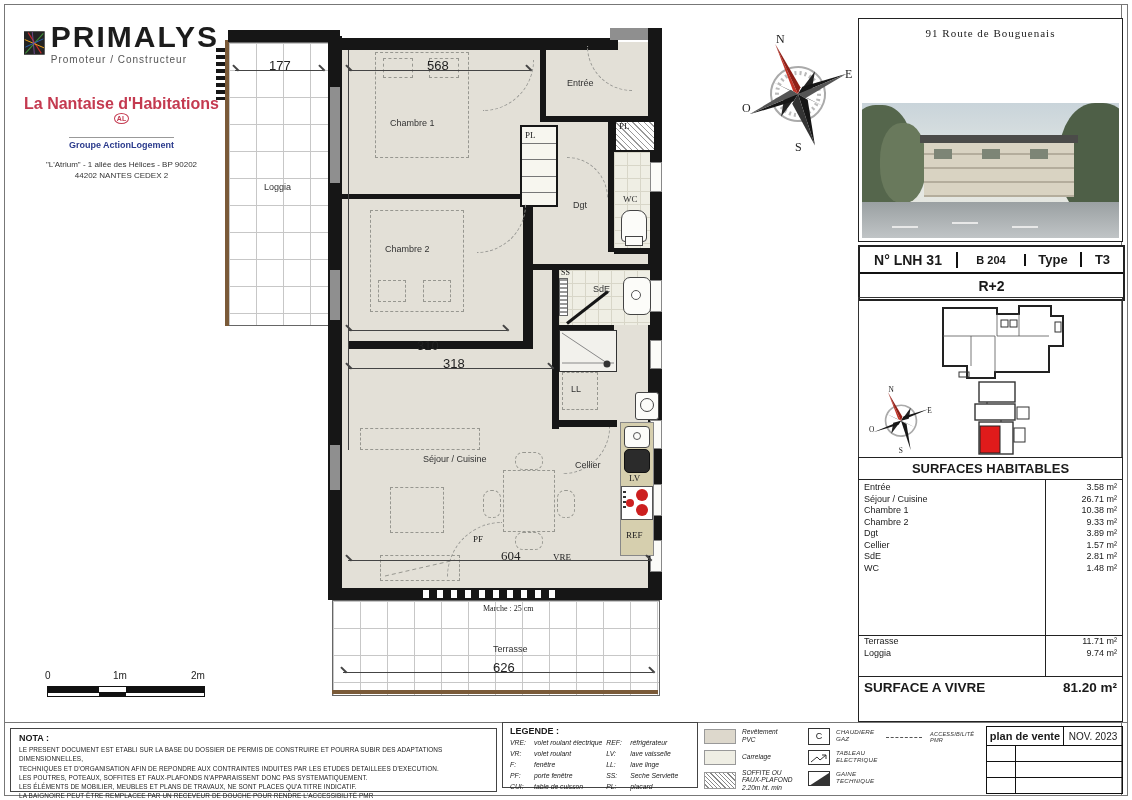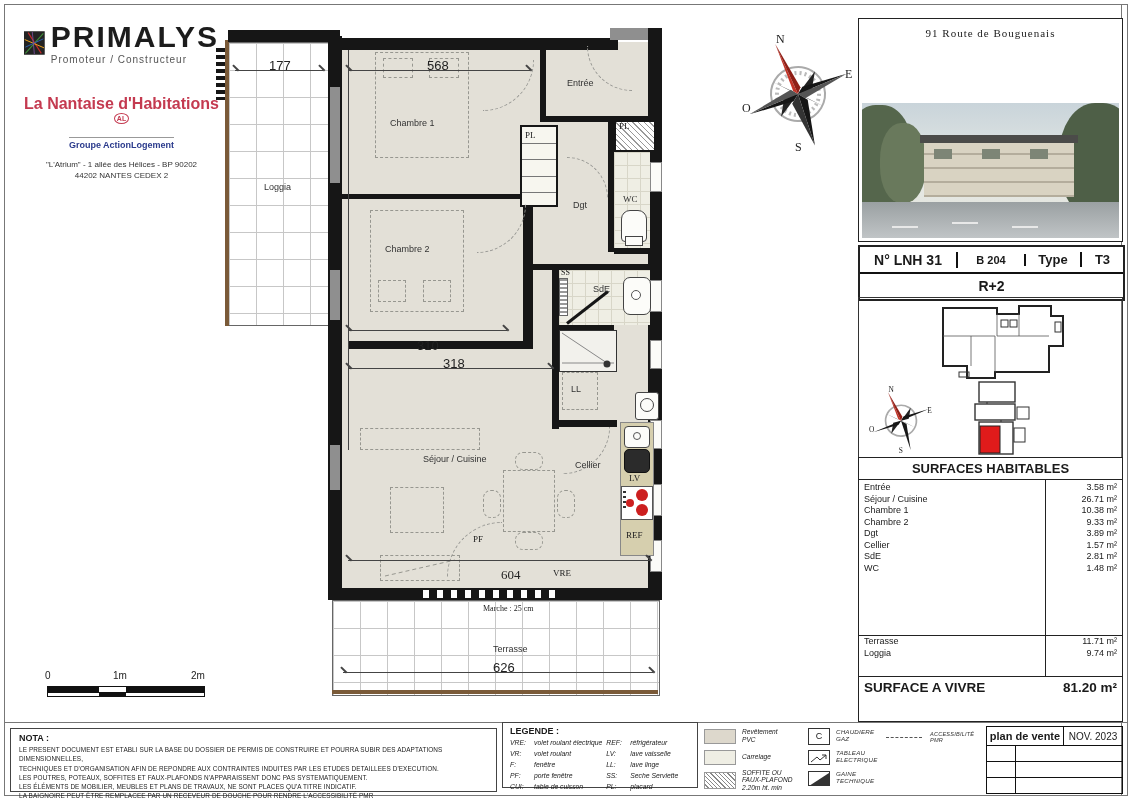--- a/index.html
+++ b/index.html
@@ -239,23 +239,23 @@
     </div>
     <div class="roomlabel" style="left:208px;top:432px;">Séjour / Cuisine</div>
 
     <div class="dim-h" style="left:133px;top:48px;width:182px;"></div>
     <div class="dimlabel" style="left:212px;top:36px;">568</div>
     <div class="dim-h" style="left:133px;top:308px;width:159px;"></div>
     <div class="dimlabel" style="left:202px;top:296px;margin-top:20px;">310</div>
     <div class="dim-h" style="left:133px;top:346px;width:204px;"></div>
     <div class="dimlabel" style="left:228px;top:334px;">318</div>
     <div class="dim-h" style="left:133px;top:538px;width:302px;"></div>
-    <div class="dimlabel" style="left:286px;top:545px;font-family:'Liberation Serif',serif;">604</div>
+    <div class="dimlabel" style="left:286px;top:526px;font-family:'Liberation Serif',serif;">604</div>
     <div class="fixlabel" style="left:258px;top:512px;">PF</div>
-    <div class="fixlabel" style="left:338px;top:546px;">VRE</div>
+    <div class="fixlabel" style="left:338px;top:530px;">VRE</div>
     <div class="dim-v" style="left:133px;top:28px;height:400px;"></div>
 
     <div class="tile" style="left:117px;top:578px;width:326px;height:94px;"></div>
     <div class="abs" style="left:117px;top:668px;width:326px;height:4px;background:#7a5a38;"></div>
     <div class="fixlabel" style="left:268px;top:582px;font-size:8px;">Marche : 25 cm</div>
     <div class="roomlabel" style="left:278px;top:622px;">Terrasse</div>
     <div class="dim-h" style="left:128px;top:650px;width:310px;"></div>
     <div class="dimlabel" style="left:278px;top:638px;">626</div>
   </div>
 

